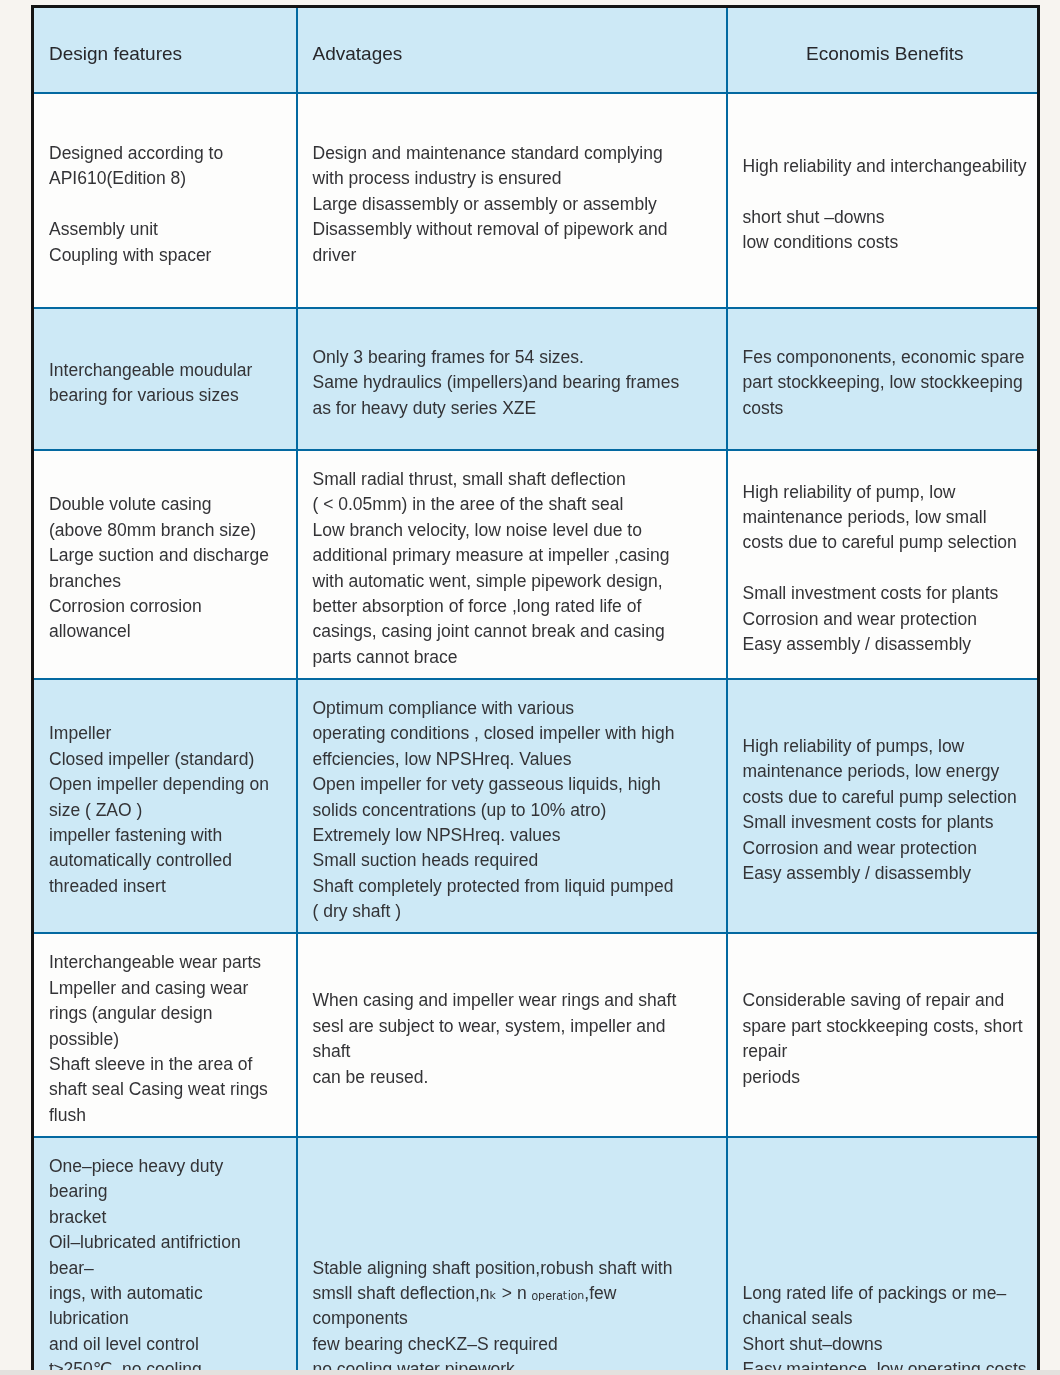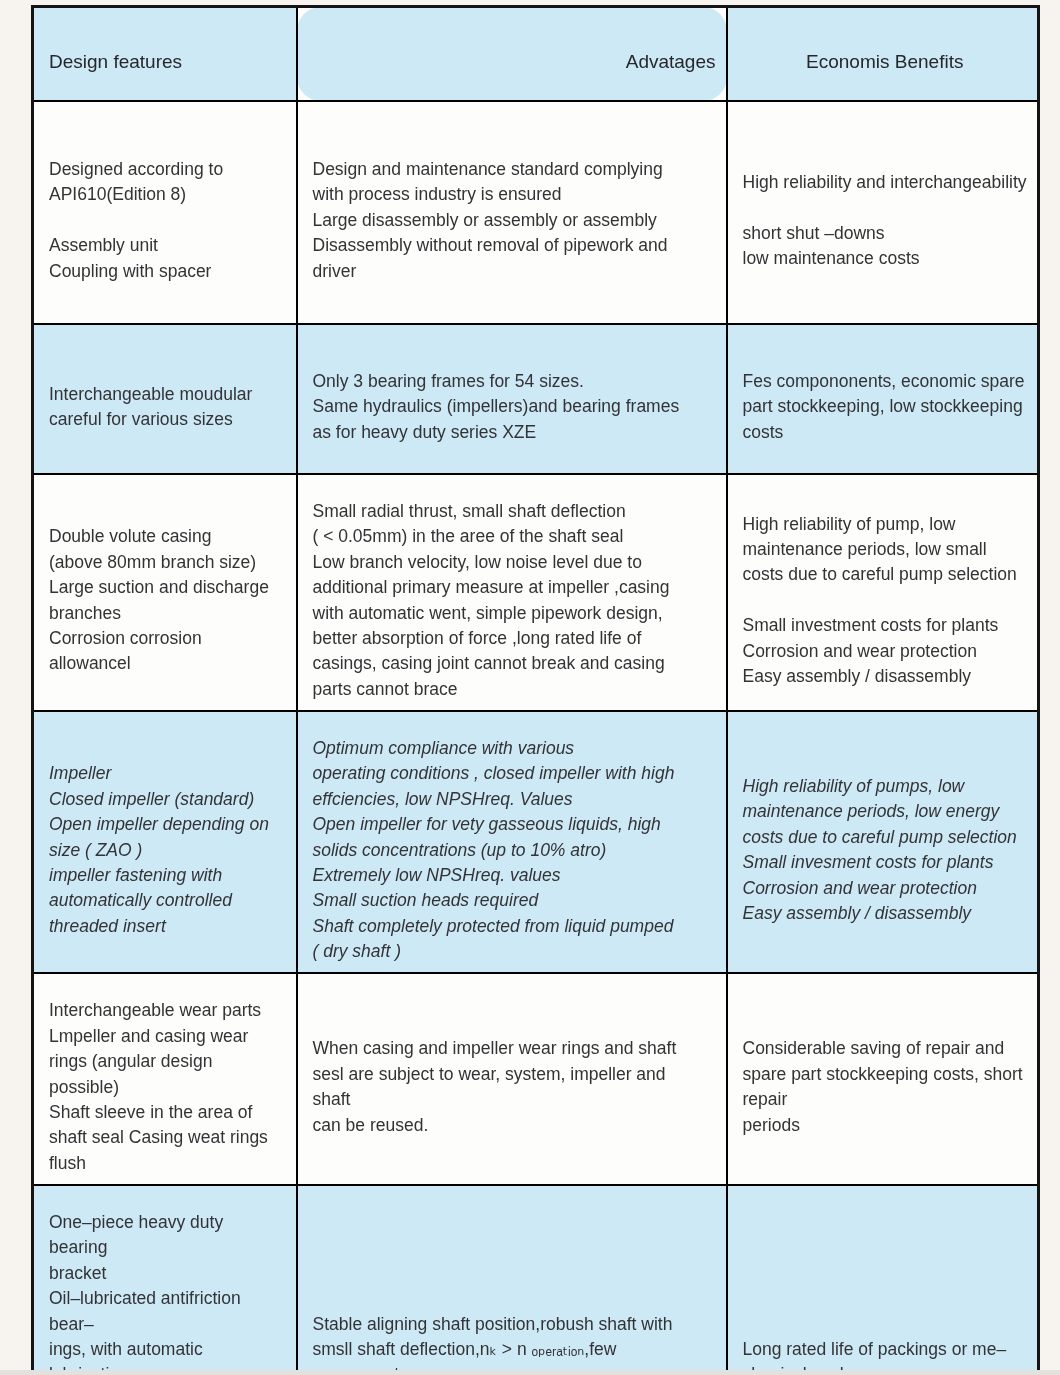--- a/index.html
+++ b/index.html
@@ -23,51 +23,51 @@
     width: 1006px;
     border-collapse: collapse;
     table-layout: fixed;
     background: #fdfdfc;
   }
   table.spec col.c1 { width: 264px; }
   table.spec col.c2 { width: 430px; }
   table.spec col.c3 { width: 312px; }
 
   table.spec th, table.spec td {
-    border: 2px solid #000000;
+    border: 2px solid #0369a1;
     vertical-align: middle;
     color: #333336;
     font-size: 17.5px;
     line-height: 1.45;
-    padding: 24px 10px 8px 15px;
+    padding: 16px 10px 8px 15px;
     white-space: pre-line;
     overflow: hidden;
   }
   table.spec { border: 3px solid #141414; }
 
   table.spec th {
     font-weight: normal;
     font-size: 19px;
     color: #27272b;
     background: #cde9f6;
     height: 60px;
     white-space: nowrap;
   }
   th.h1 { text-align: left; padding-left: 33px; }
-  th.h2 { text-align: right; border-radius: 24px; }
+  th.h2 { text-align: left; }
   th.h3 { text-align: center; }
 
   tr.white td { background: #fdfdfc; }
   tr.blue  td { background: #cde9f6; }
 
   
   tr.r1 td { height: 189px; }
   tr.r2 td { height: 116px; }
   tr.r3 td { height: 198px; }
-  tr.r4 td { height: 226px; font-style: italic; }
+  tr.r4 td { height: 226px; }
   tr.r5 td { height: 177px; margin-top: 12px; }
   tr.r6 td { height: 240px; }
 
   .bottom-strip {
     position: absolute;
     left: 0;
     bottom: 0;
     width: 1060px;
     height: 5px;
     background: #e3e1de;
@@ -99,25 +99,25 @@
 Assembly unit
 Coupling  with spacer</td>
         <td>Design and maintenance standard complying
 with process industry is ensured
 Large disassembly or assembly or assembly
 Disassembly without removal of pipework and
 driver</td>
         <td>High reliability and interchangeability
 
 short shut –downs
-low maintenance costs</td>
+low conditions costs</td>
       </tr>
       <tr class="blue r2">
         <td>Interchangeable moudular
-careful for  various sizes</td>
+bearing for  various sizes</td>
         <td>Only 3 bearing frames for 54 sizes.
 Same hydraulics (impellers)and bearing frames
 as for heavy duty series XZE</td>
         <td>Fes compononents, economic spare
 part stockkeeping, low stockkeeping
 costs</td>
       </tr>
       <tr class="white r3">
         <td>Double volute casing
 (above 80mm branch size)

